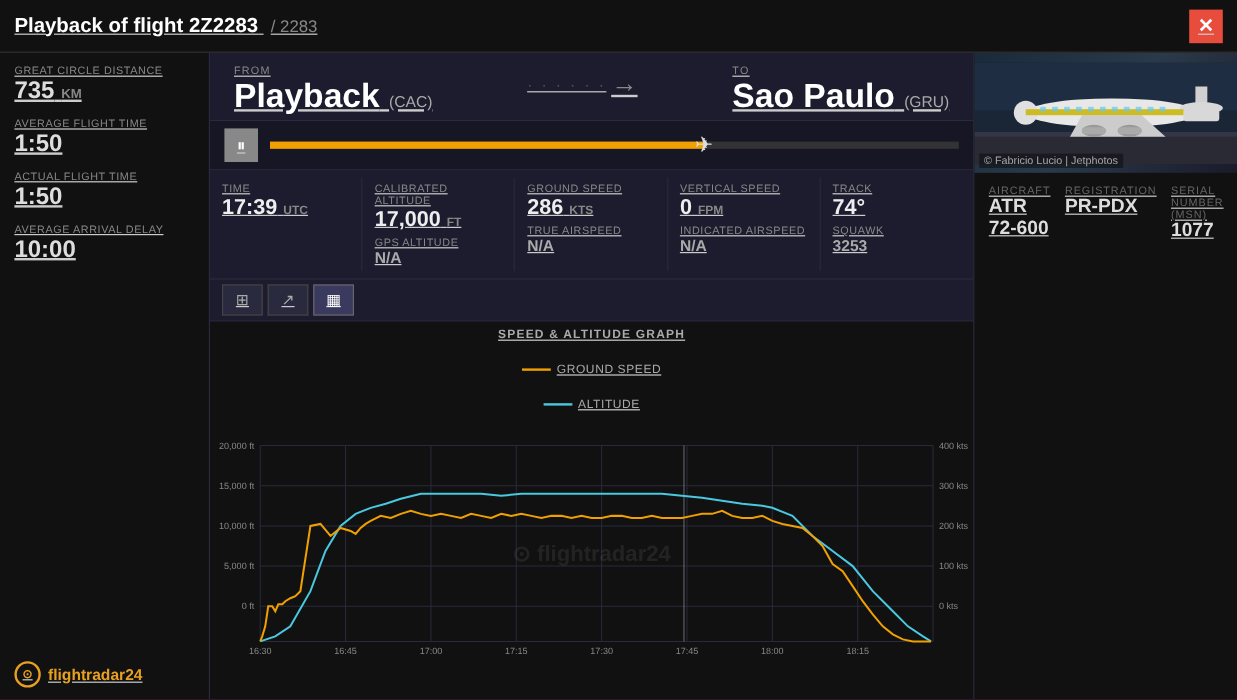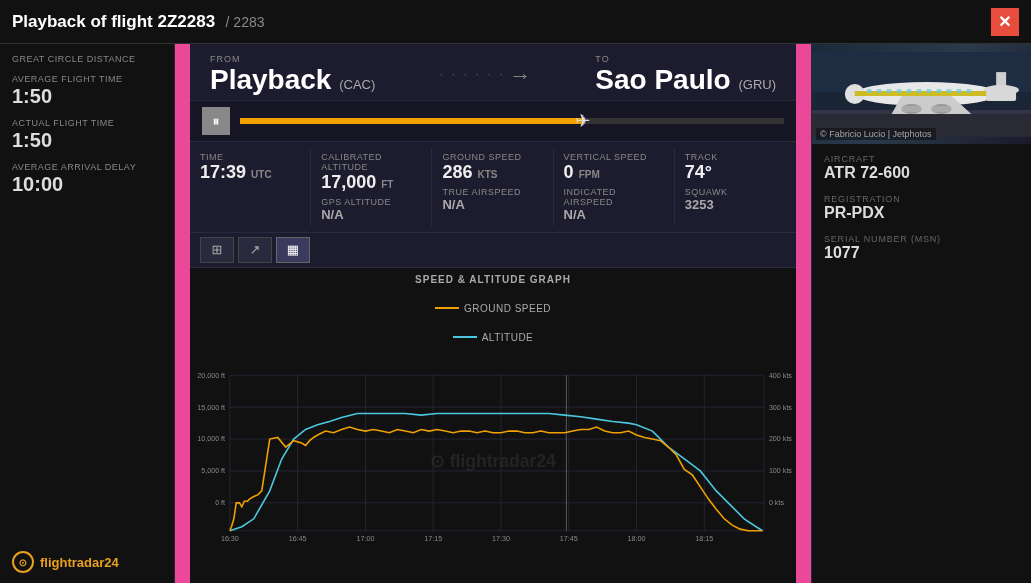--- a/index.html
+++ b/index.html
@@ -9,21 +9,22 @@
       color: #ccc;
       width: 1031px;
       height: 583px;
       overflow: hidden;
     }
     .main-container {
       display: flex;
       flex-direction: column;
       width: 1031px;
       height: 583px;
-      background: #ec4899;
+      background: #7f1d1d;
+      text-decoration: underline;
     }
     
     .header {
       background: #111;
       padding: 8px 12px;
       display: flex;
       align-items: center;
       justify-content: space-between;
       border-bottom: 1px solid #333;
       height: 44px;
@@ -47,21 +48,20 @@
       font-size: 16px;
       cursor: pointer;
       display: flex; align-items: center; justify-content: center;
       font-weight: bold;
     }
     
     .content-row {
       display: flex;
       flex: 1;
       overflow: hidden;
-      gap: 15px;
     }
     
     .left-panel {
       width: 175px;
       background: #111;
       padding: 10px 12px;
       border-right: 1px solid #2a2a3e;
       flex-shrink: 0;
       display: flex;
       flex-direction: column;
@@ -105,21 +105,20 @@
     .center-panel {
       flex: 1;
       display: flex;
       flex-direction: column;
       background: #1c1c2e;
       overflow: hidden;
     }
     
     .flight-info-bar {
       display: flex;
-      align-items: flex-end;
       padding: 10px 20px 6px 20px;
       gap: 0;
       border-bottom: 1px solid #2a2a3e;
     }
     .from-section { flex-shrink: 0; }
     .route-arrow {
       flex: 1;
       display: flex;
       align-items: center;
       justify-content: center;
@@ -302,21 +301,21 @@
       bottom: 4px;
       left: 4px;
       font-size: 9px;
       color: rgba(255,255,255,0.6);
       background: rgba(0,0,0,0.4);
       padding: 1px 4px;
     }
     .aircraft-info {
       padding: 10px 12px;
       display: flex;
-      flex-direction: column;
+      flex-direction: row;
       gap: 12px;
     }
     .info-block-label {
       font-size: 9px;
       color: #666;
       text-transform: uppercase;
       letter-spacing: 0.8px;
     }
     .info-block-value {
       font-size: 16px;
@@ -335,20 +334,24 @@
       <span class="header-sub">/ 2283</span>
     </div>
     <button class="close-btn">✕</button>
   </div>
 
   <div class="content-row">
 
     <div class="left-panel">
       <div class="stat-block">
         <div class="stat-label">GREAT CIRCLE DISTANCE</div>
+        <div class="stat-value">
+          <span>735</span>
+          <span class="stat-unit">KM</span>
+        </div>
       </div>
       <div class="stat-block">
         <div class="stat-label">AVERAGE FLIGHT TIME</div>
         <div class="stat-value">1:50</div>
       </div>
       <div class="stat-block">
         <div class="stat-label">ACTUAL FLIGHT TIME</div>
         <div class="stat-value">1:50</div>
       </div>
       <div class="stat-block">

